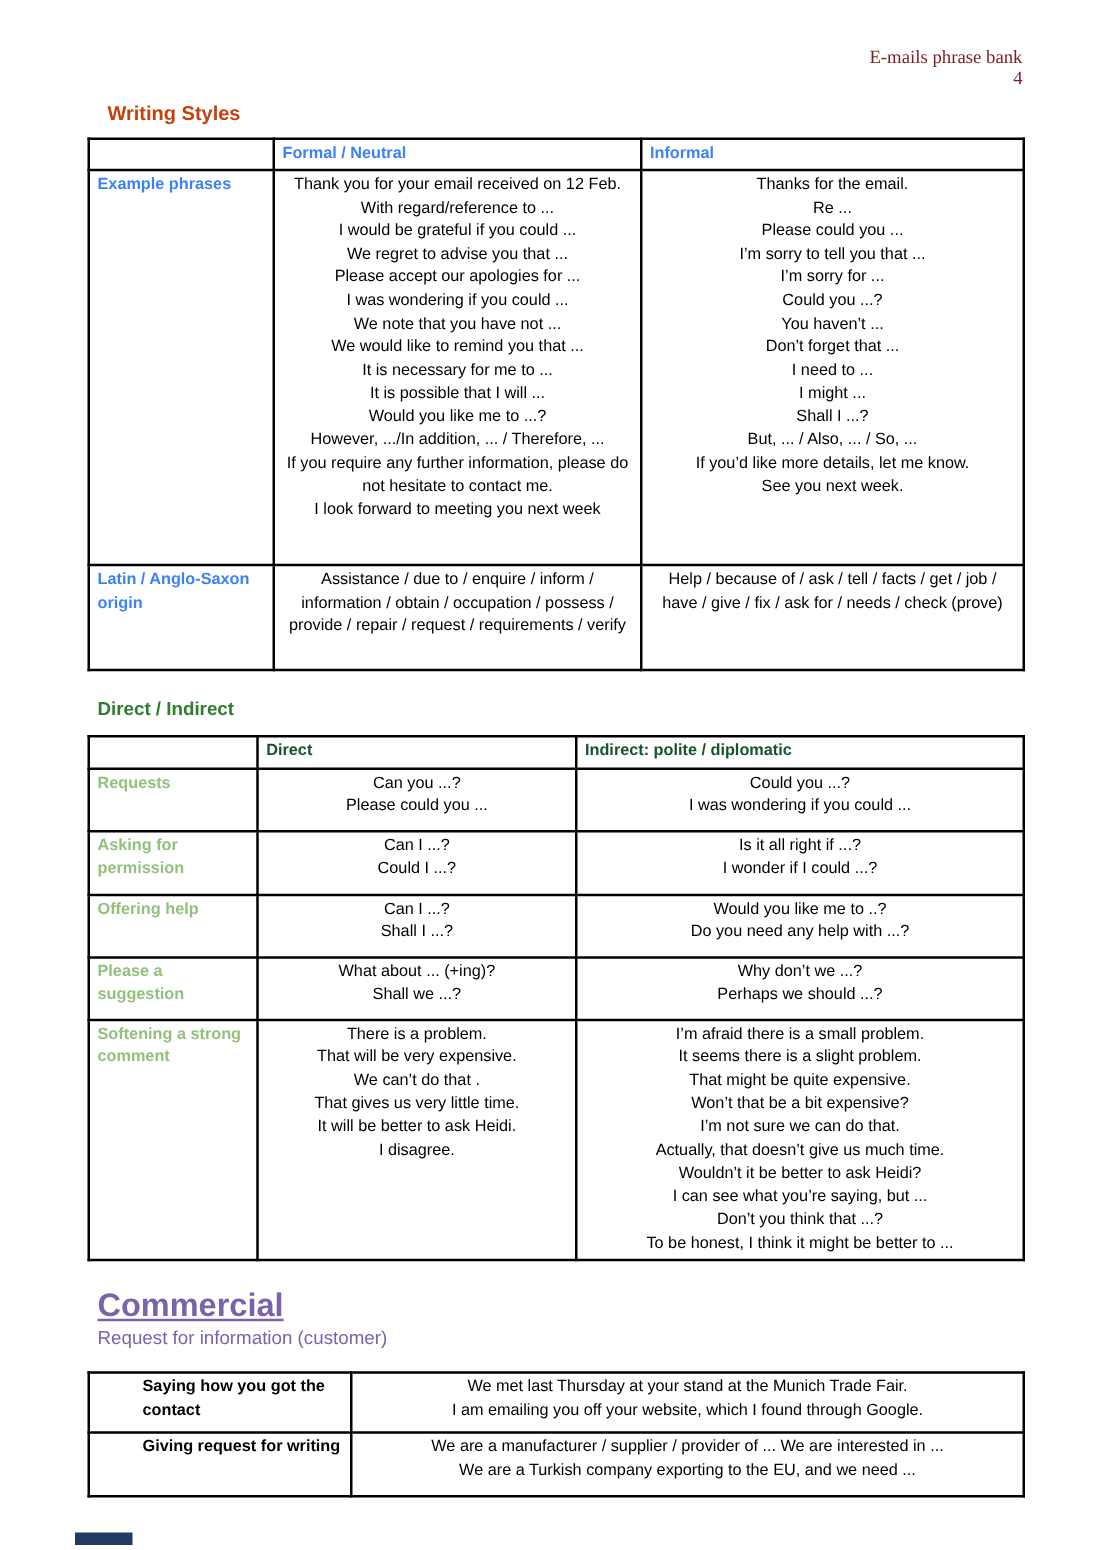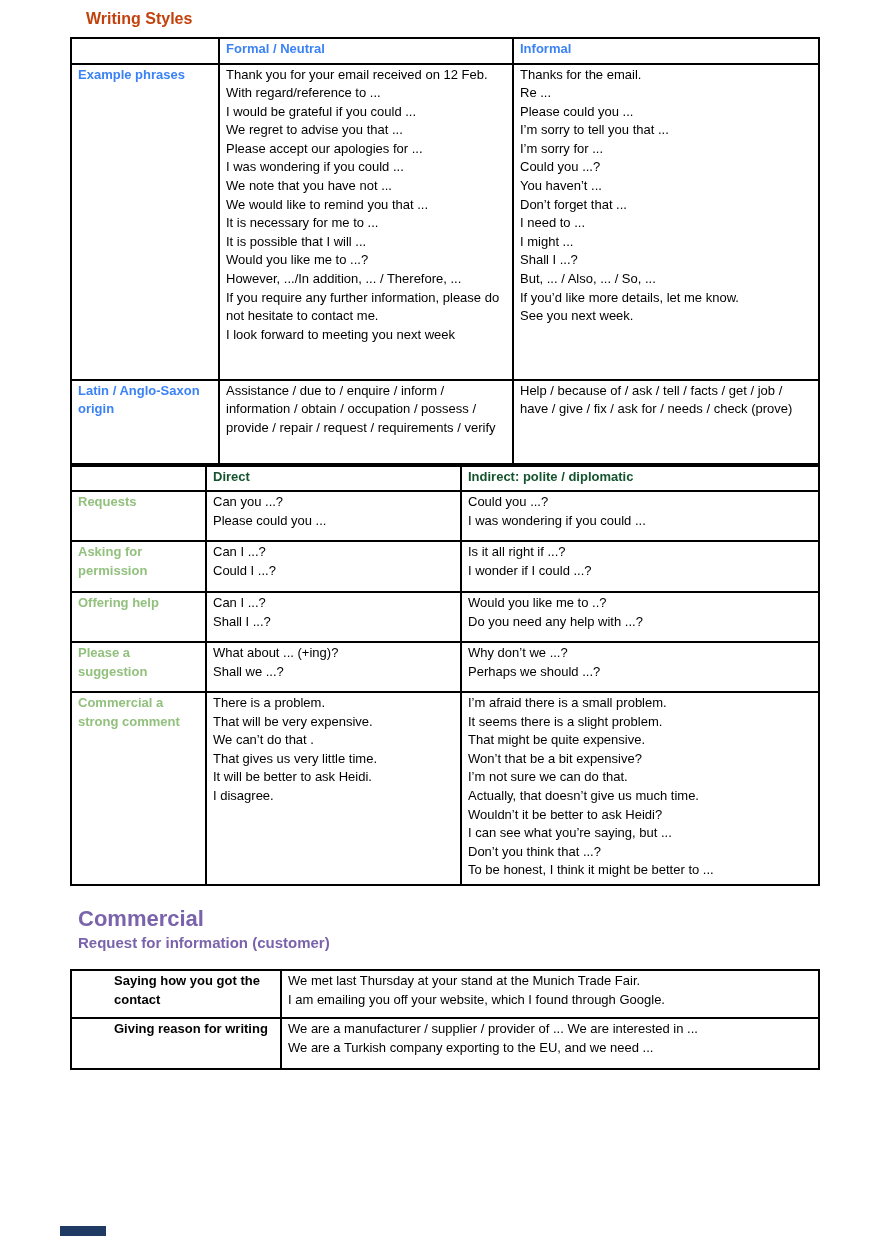--- a/index.html
+++ b/index.html
@@ -32,58 +32,63 @@
     table-layout: fixed;
     margin-left: 70px;
   }
   td {
     border: 2px solid #000;
     vertical-align: top;
     padding: 1px 6px 4px 6px;
     font-size: 13px;
     line-height: 1.43;
   }
-  .lines { white-space: pre-line; }
+  .lines { white-space: pre-line; text-align: center; }
   .colhead { font-weight: bold; }
   .t1 .colhead, .t1 .rowlabel { color: #3b82f6; font-weight: bold; }
   .di-heading {
     margin: 22px 0 12px 78px;
     font-size: 15px;
     font-weight: bold;
     color: #2e7d2e;
   }
   .t2 .colhead { color: #14532d; }
   .t2 .rowlabel { color: #92c07d; font-weight: bold; }
   .comm-heading {
     margin: 20px 0 0 78px;
-    font-size: 22px;
+    font-size: 26px;
     font-weight: bold;
     color: #7a63ab;
+    text-decoration: underline;
   }
   .comm-sub {
     margin: 2px 0 18px 78px;
     font-size: 15px;
-    font-weight: bold;
+    font-weight: normal;
     color: #7a63ab;
   }
   .t3 .rowlabel { color: #000; font-weight: bold; padding-left: 42px; }
   .frag {
     position: absolute;
     left: 60px;
     top: 1226px;
     width: 46px;
     height: 10px;
     background: #1f3a63;
   }
 </style>
 </head>
 <body>
 
 <div class="page">
 
+  <div class="doc-header">
+    <div>E-mails phrase bank</div>
+    <div>4</div>
+  </div>
 
   <div class="ws-heading">Writing Styles</div>
 
   <table class="t1">
     <colgroup>
         <col style="width:148px">
         <col style="width:294px">
         <col style="width:306px">
       </colgroup>
     <tbody>
@@ -124,20 +129,21 @@
 See you next week.</td>
     </tr>
     <tr style="height:84px">
       <td class="rowlabel">Latin / Anglo-Saxon origin</td>
       <td class="lines">Assistance / due to / enquire / inform / information / obtain / occupation / possess / provide / repair / request / requirements / verify</td>
       <td class="lines">Help / because of / ask / tell / facts / get / job / have / give / fix / ask for / needs / check (prove)</td>
     </tr>
   </tbody>
     </table>
 
+  <div class="di-heading">Direct / Indirect</div>
 
   <table class="t2">
     <colgroup>
         <col style="width:135px">
         <col style="width:255px">
         <col style="width:358px">
       </colgroup>
     <tbody>
         <tr style="height:20px">
       <td></td>
@@ -166,21 +172,21 @@
 Do you need any help with ...?</td>
     </tr>
     <tr style="height:50px">
       <td class="rowlabel">Please a suggestion</td>
       <td class="lines">What about  ... (+ing)?
 Shall we ...?</td>
       <td class="lines">Why don’t we ...?
 Perhaps we should ...?</td>
     </tr>
     <tr style="height:182px">
-      <td class="rowlabel">Commercial a strong comment</td>
+      <td class="rowlabel">Softening a strong comment</td>
       <td class="lines">There is a problem.
 That will be very expensive.
 We can’t do that .
 That gives us very little time.
 It will be better to ask Heidi.
 I disagree.</td>
       <td class="lines">I’m afraid there is a small problem.
 It seems there is a slight problem.
 That might be quite expensive.
 Won’t that be a bit expensive?
@@ -202,21 +208,21 @@
         <col style="width:210px">
         <col style="width:538px">
       </colgroup>
     <tbody>
         <tr style="height:48px">
       <td class="rowlabel">Saying how you got the contact</td>
       <td class="lines">We met last Thursday at your stand at the Munich Trade Fair.
 I am emailing you off your website, which I found through Google.</td>
     </tr>
     <tr style="height:51px">
-      <td class="rowlabel">Giving reason for writing</td>
+      <td class="rowlabel">Giving request for writing</td>
       <td class="lines">We are a manufacturer / supplier / provider of ... We are interested in ...
 We are a Turkish company exporting to the EU, and we need ...</td>
     </tr>
   </tbody>
     </table>
 
   <div class="frag"></div>
 
 </div>
 

